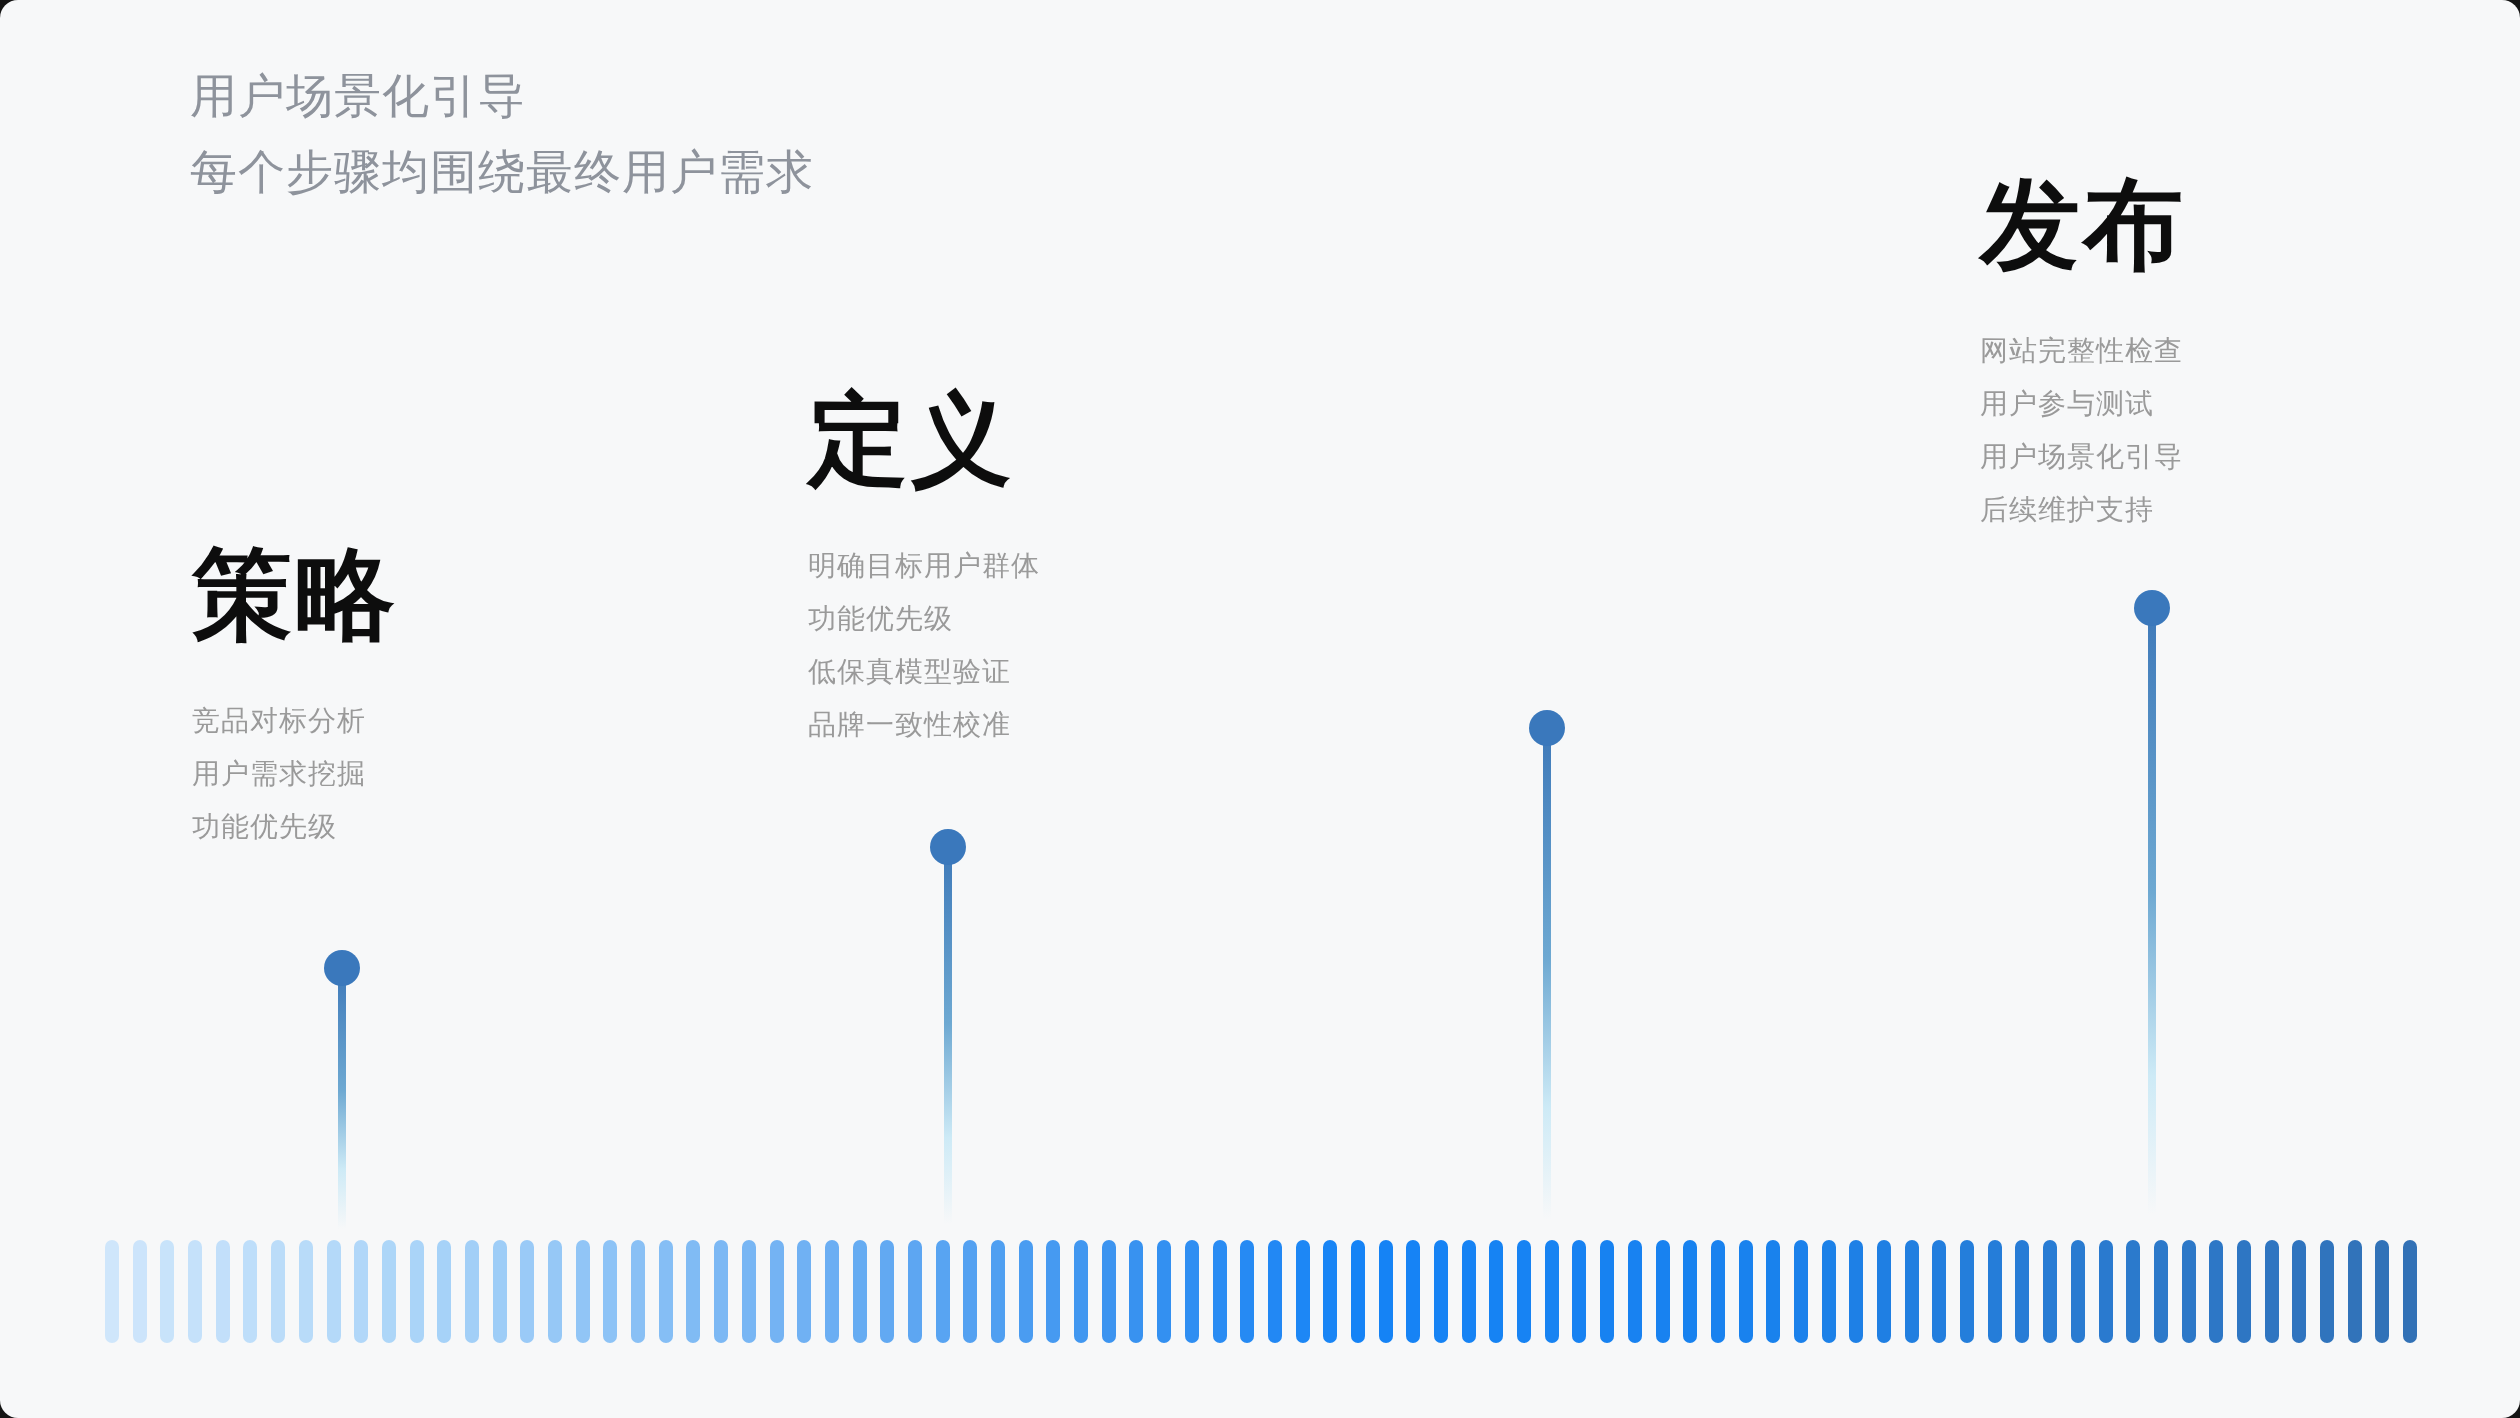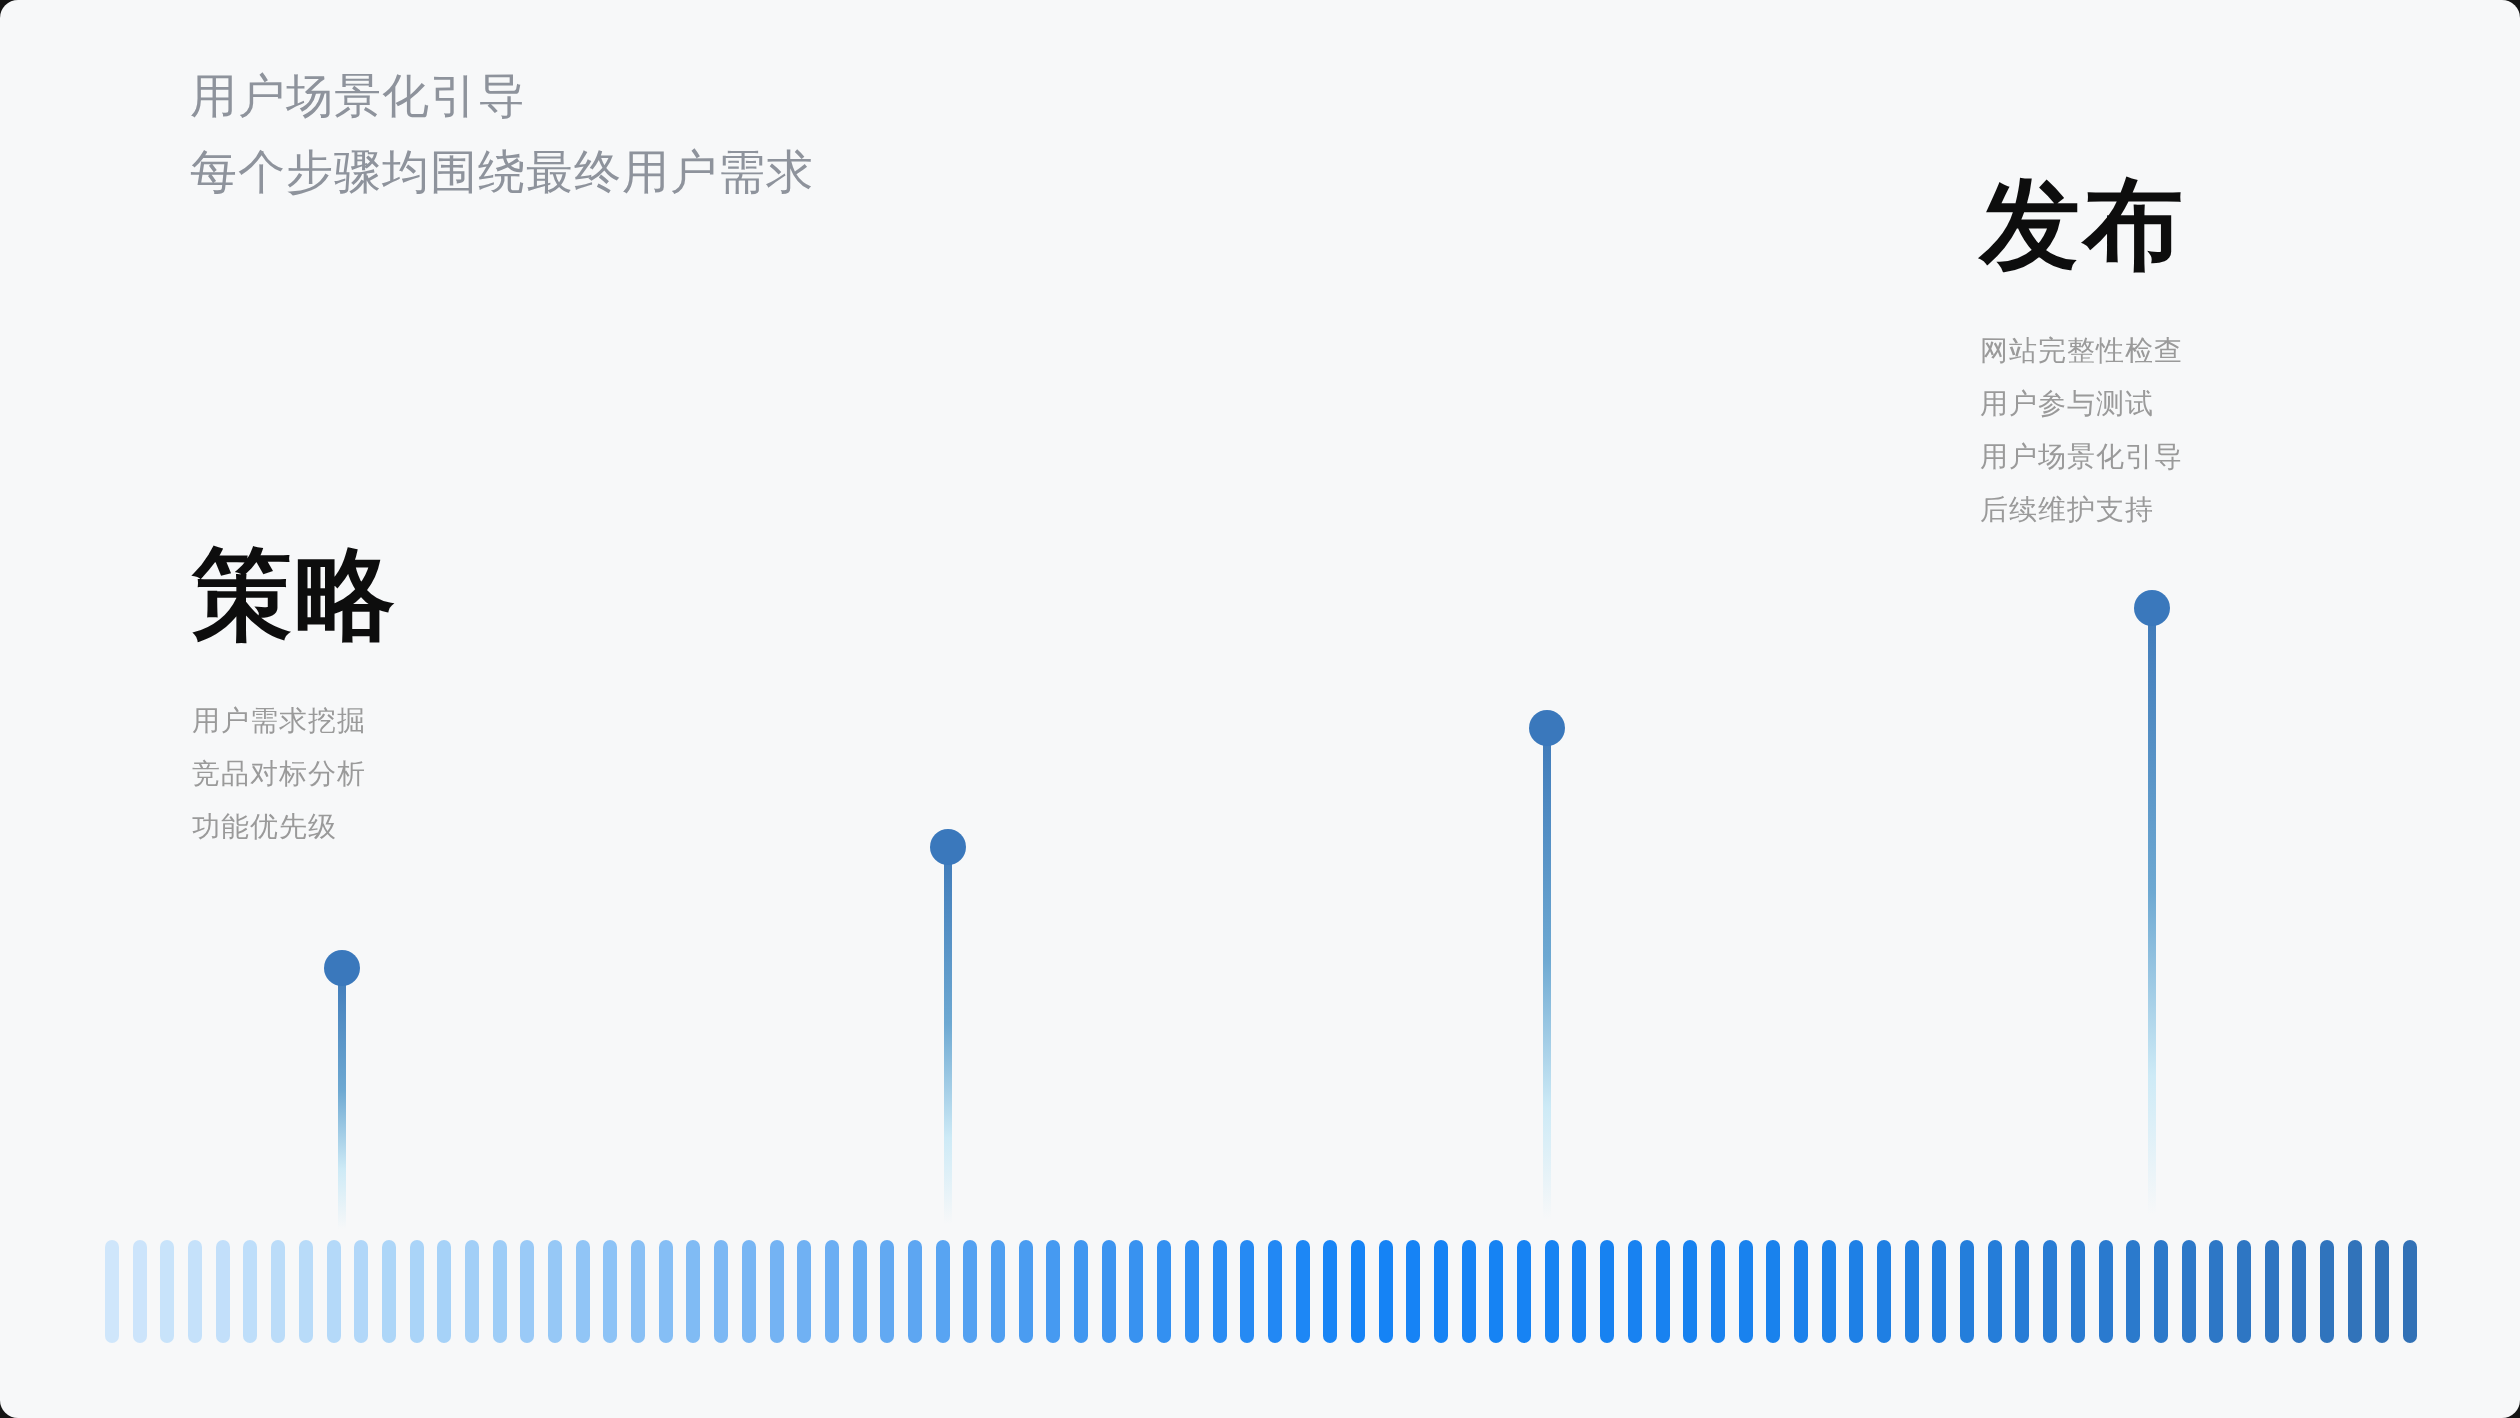--- a/index.html
+++ b/index.html
@@ -68,26 +68,35 @@
 <div class="canvas" style="--background: #f7f8f9; --header-text: #8e939c; --title-text: #0d0d0d; --item-text: #9a9a9a; --dot: #3a78bc; --stem-top: #3e79b9; --stem-mid: #6ea9d2; --stem-fade: #cdeaf6;">
 
   <div class="header">
     <div>用户场景化引导</div>
     <div>每个步骤均围绕最终用户需求</div>
   </div>
 
   <div class="stage stage-0">
     <div class="stage-title">策略</div>
     <div class="stage-items">
+      <div class="stage-item">竞品对标分析</div>
       <div class="stage-item">用户需求挖掘</div>
-      <div class="stage-item">竞品对标分析</div>
       <div class="stage-item">功能优先级</div>
     </div>
   </div>
 
+  <div class="stage stage-1">
+    <div class="stage-title">定义</div>
+    <div class="stage-items">
+      <div class="stage-item">明确目标用户群体</div>
+      <div class="stage-item">功能优先级</div>
+      <div class="stage-item">低保真模型验证</div>
+      <div class="stage-item">品牌一致性校准</div>
+    </div>
+  </div>
 
 
   <div class="stage stage-3">
     <div class="stage-title">发布</div>
     <div class="stage-items">
       <div class="stage-item">网站完整性检查</div>
       <div class="stage-item">用户参与测试</div>
       <div class="stage-item">用户场景化引导</div>
       <div class="stage-item">后续维护支持</div>
     </div>

